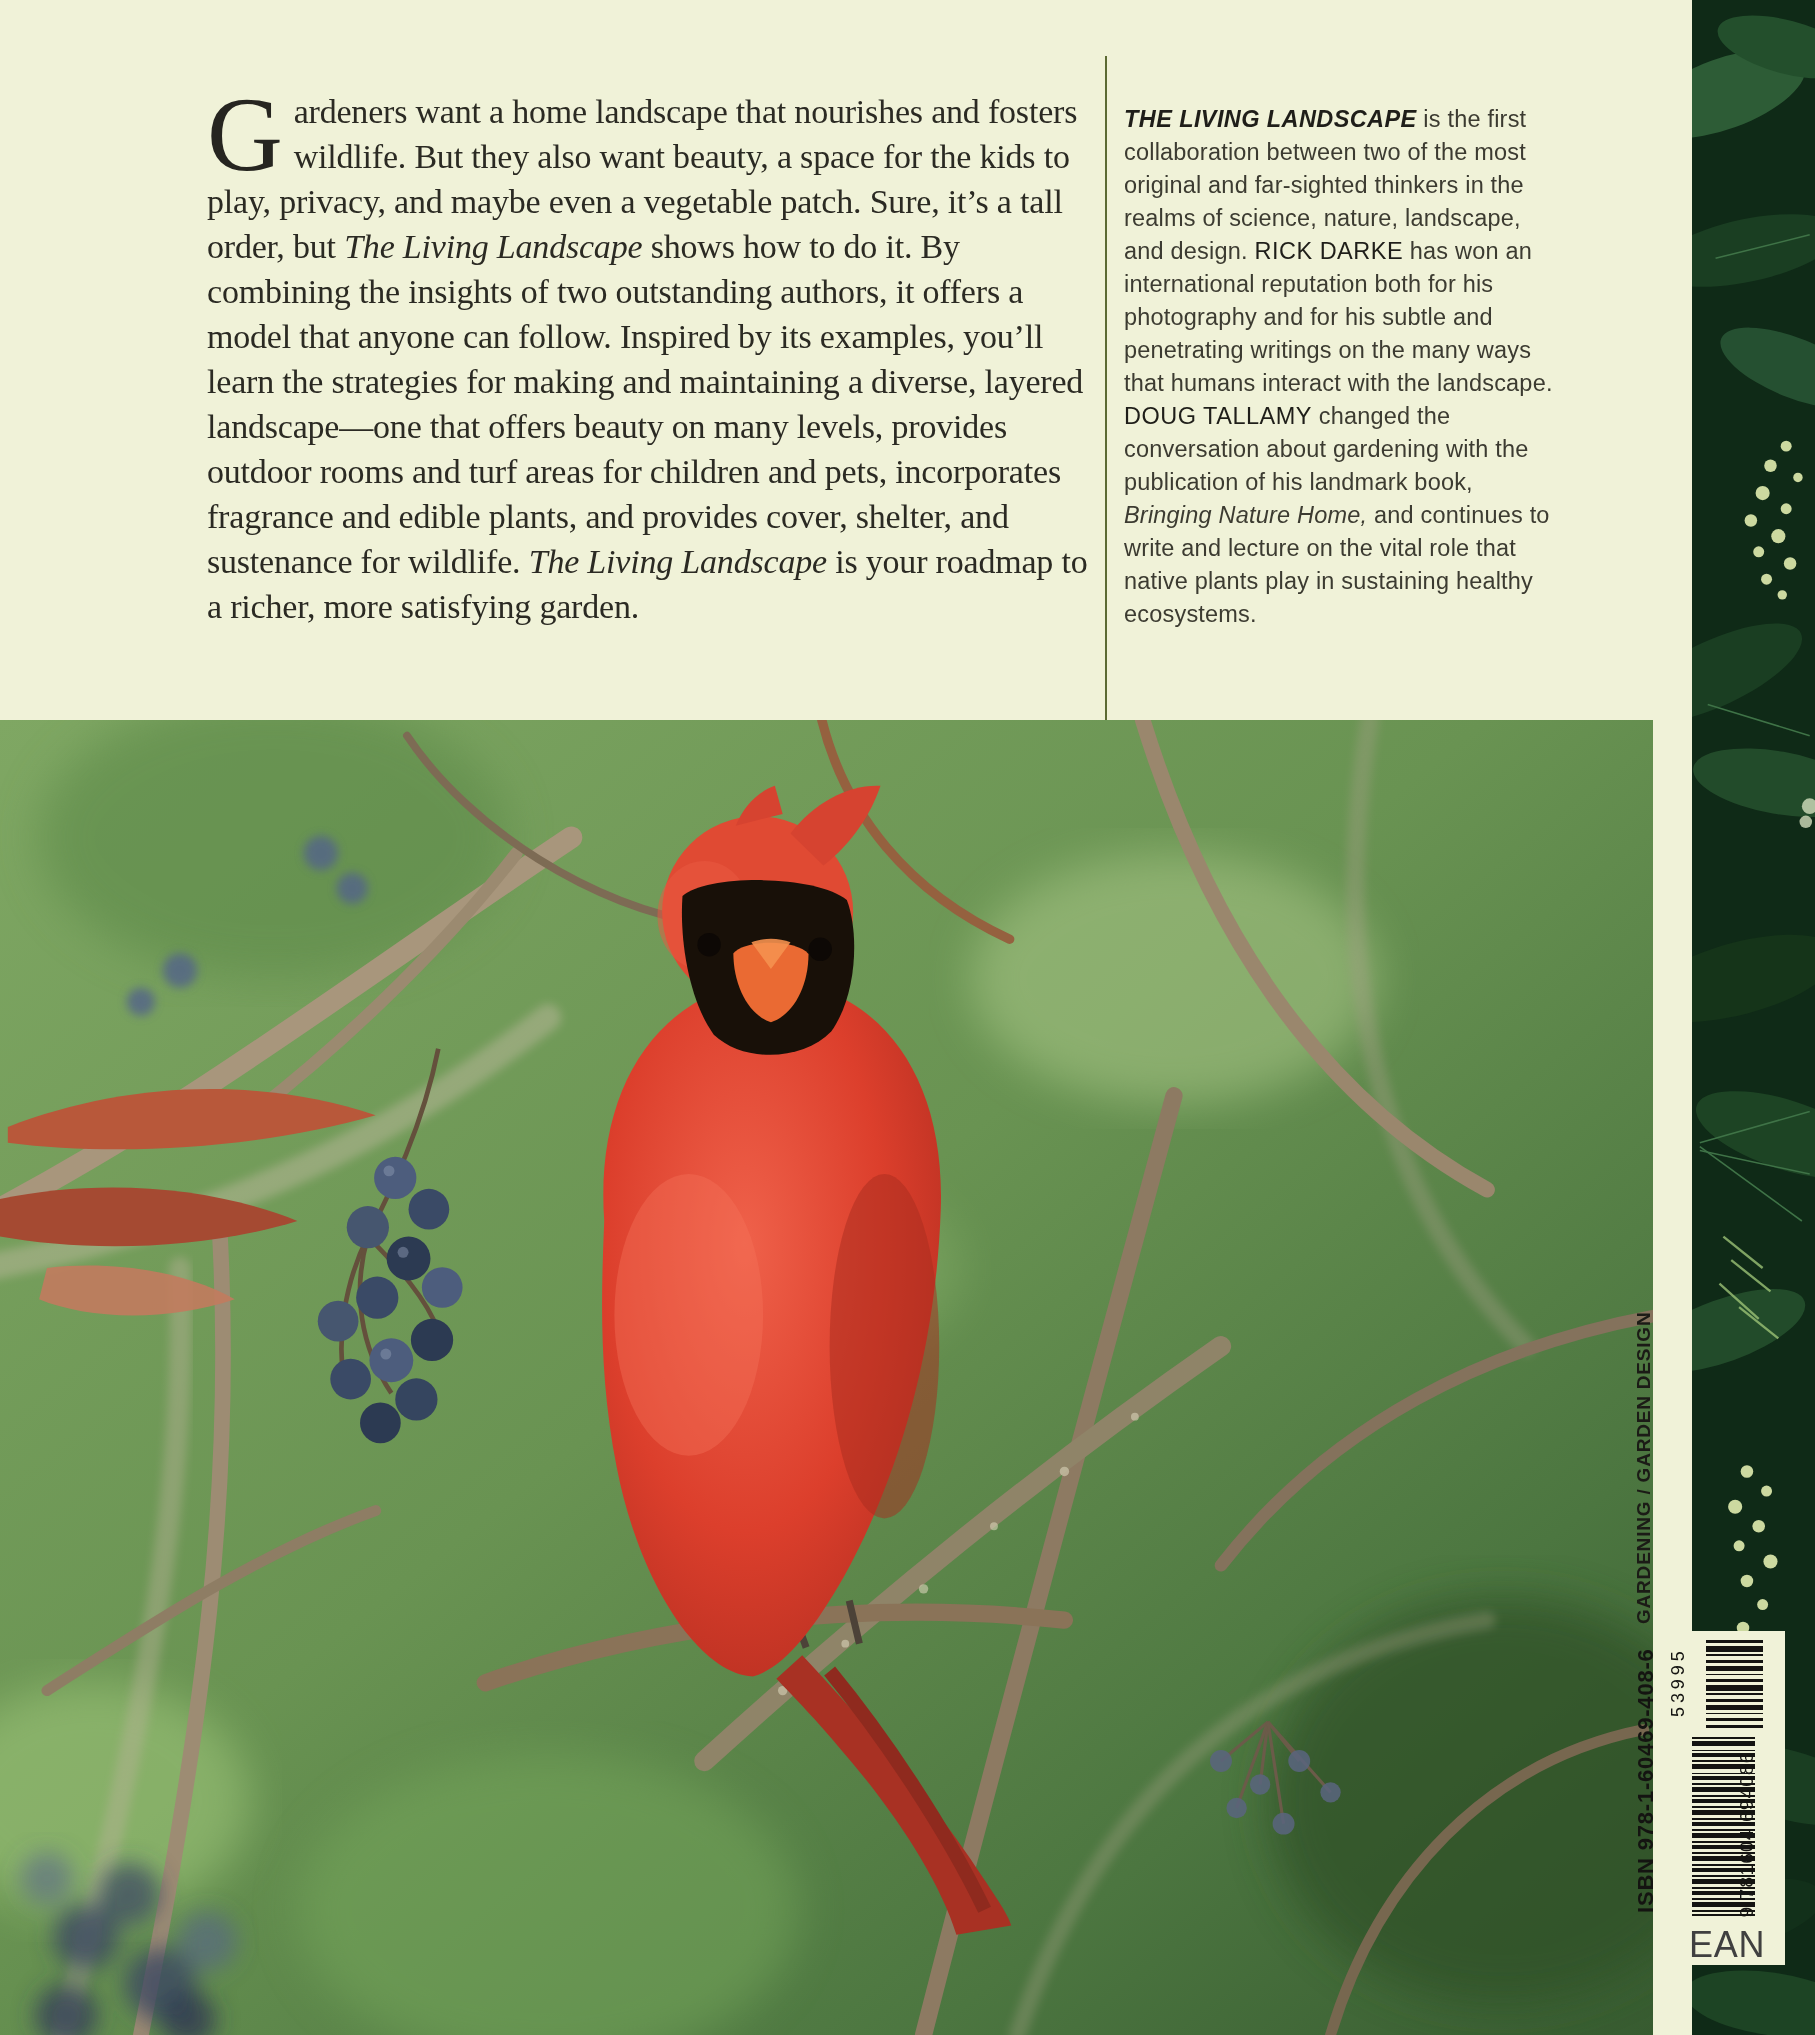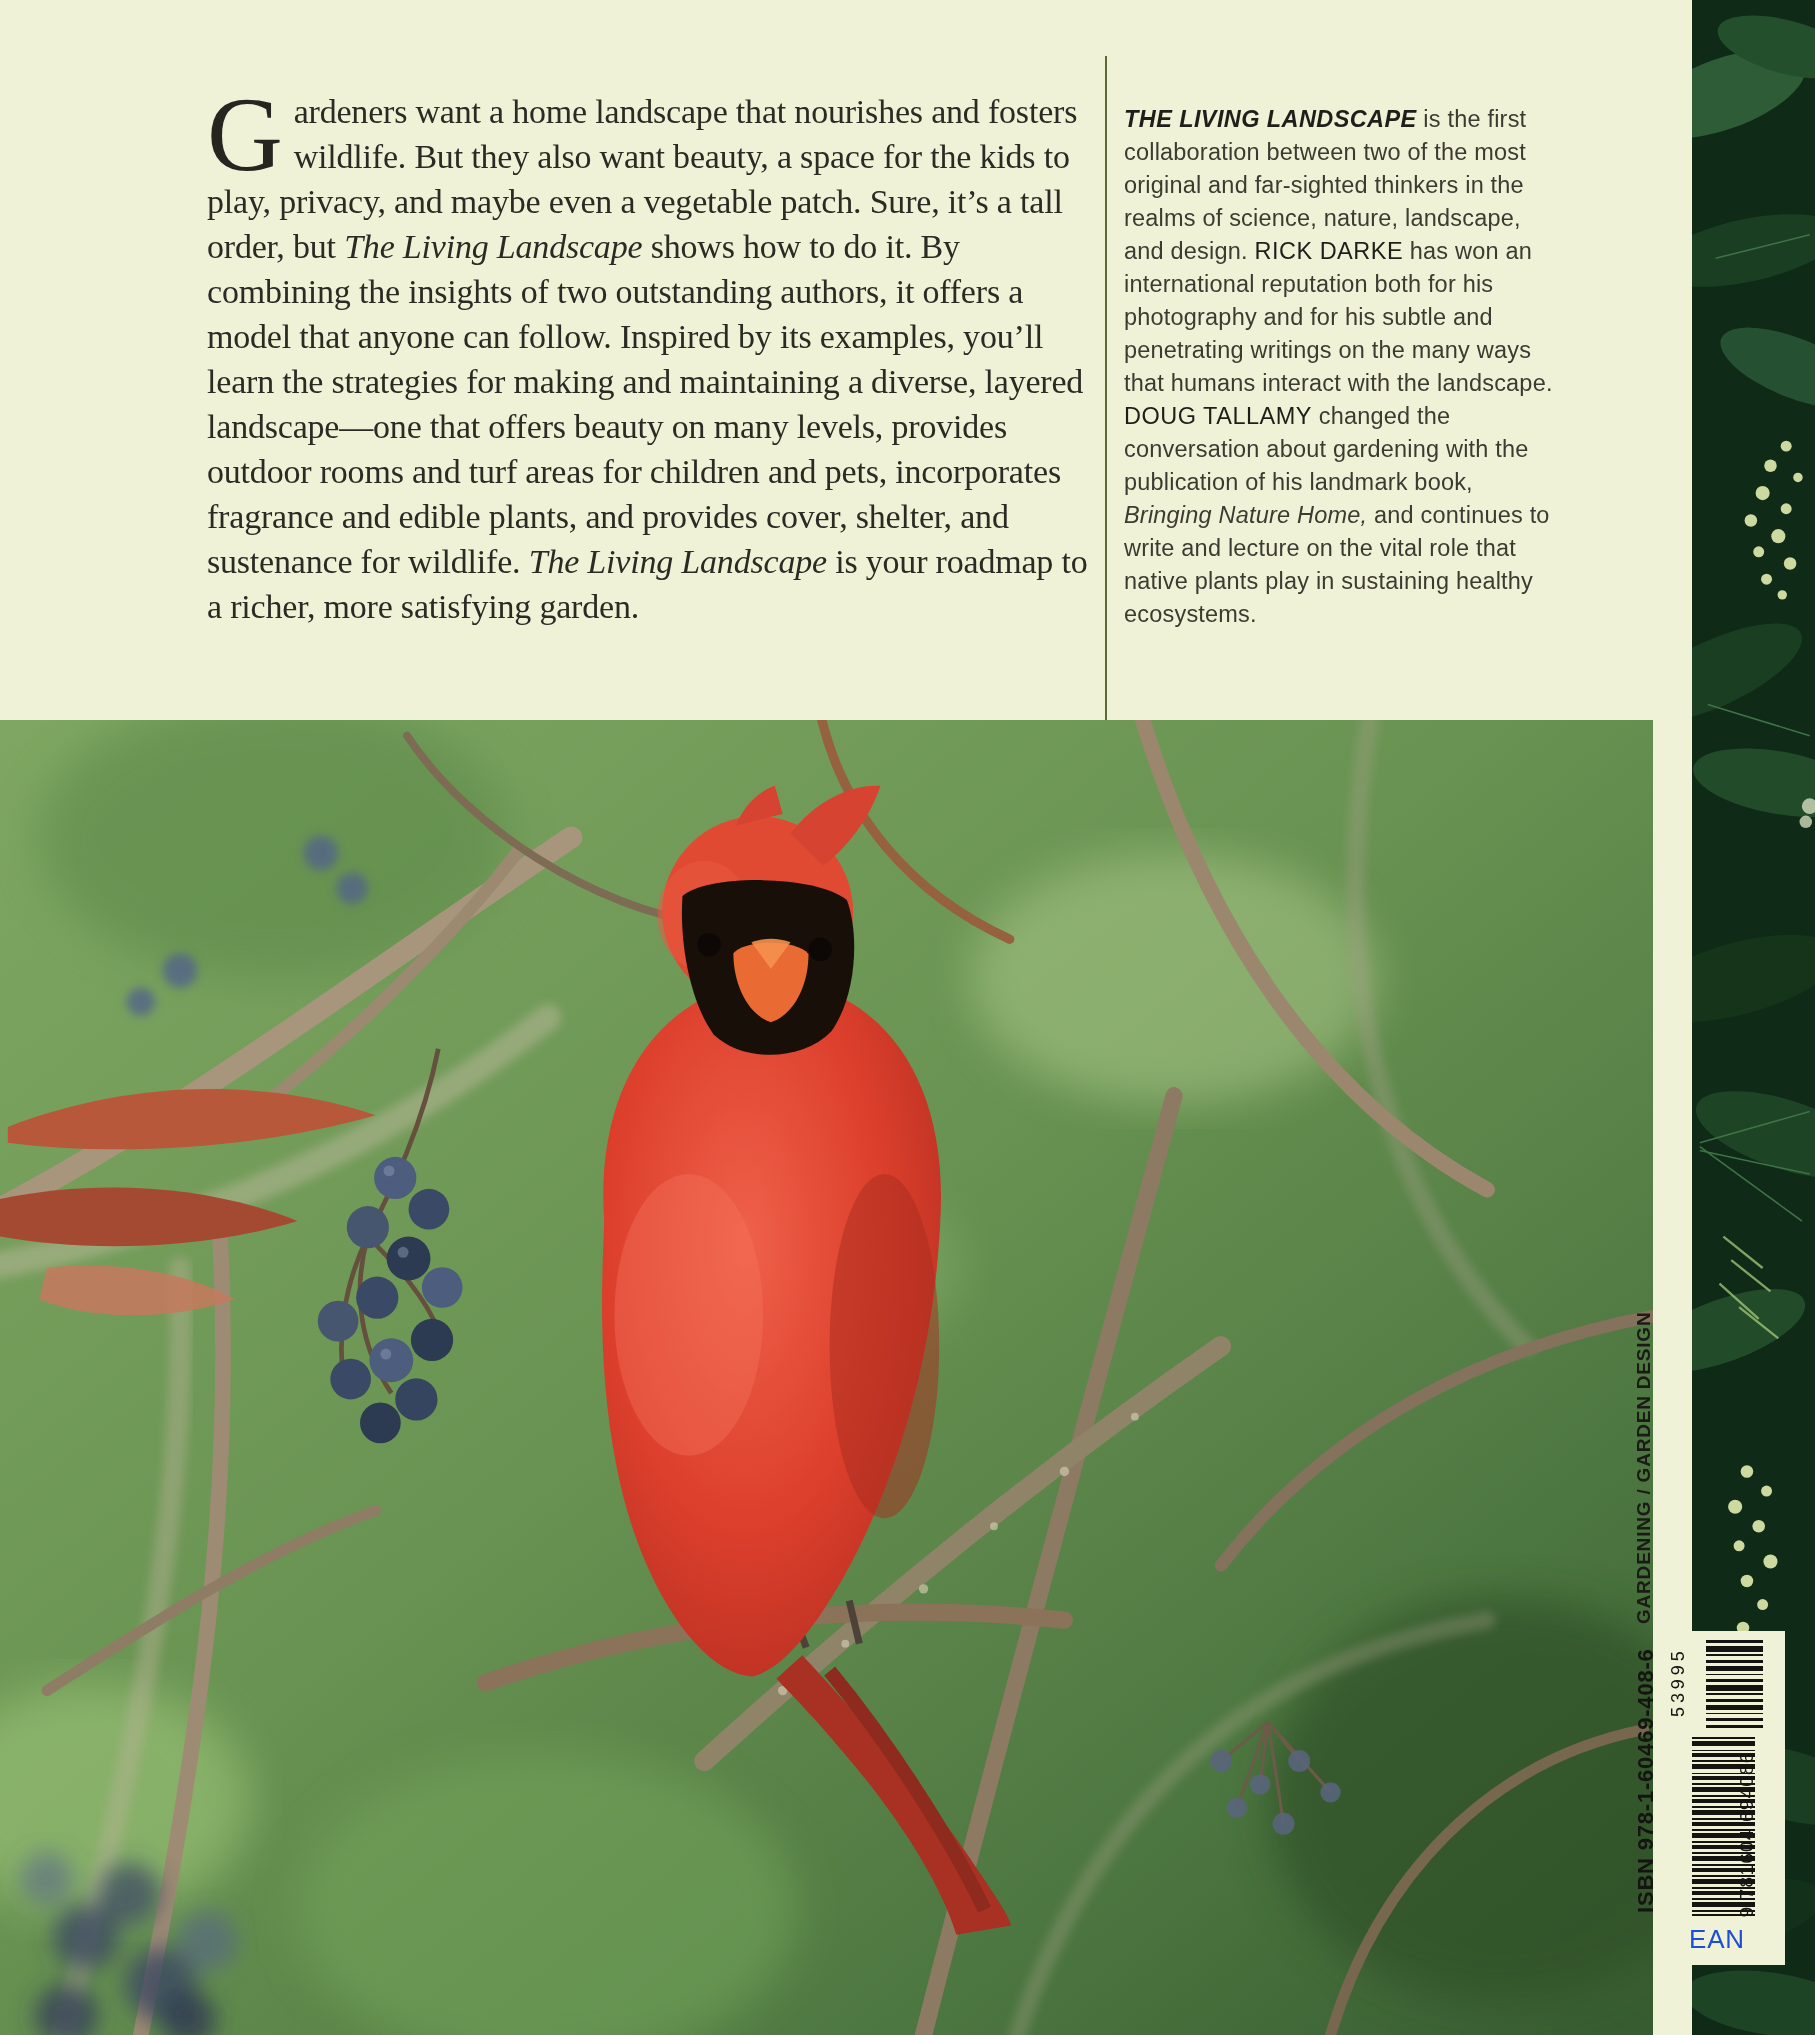--- a/index.html
+++ b/index.html
@@ -87,21 +87,21 @@
       #141411 3.9px 9.4px, #f0f2d8 9.4px 12.5px,
       #141411 12.5px 14px, #f0f2d8 14px 16.4px,
       #141411 16.4px 20.4px, #f0f2d8 20.4px 23px);
   }
   .main-digits {
     left:103px; top:266px; height:20.4px;
     font-size:19px; letter-spacing:1.2px; color:#141411;
   }
   .ean-label {
     position:absolute; left:36px; top:293px;
-    font-size:26px; color:#1d4ed8; letter-spacing:0.8px;
+    font-size:36px; color:#404040; letter-spacing:0.8px;
   }
 </style>
 </head>
 <body>
 
 <p class="blurb"><span class="drop-cap">G</span><span>ardeners want a home landscape that nourishes and fosters wildlife. But they also want beauty, a space for the kids to play, privacy, and maybe even a vegetable patch. Sure, it’s a tall order, but </span><span class="it">The Living Landscape</span><span> shows how to do it. By combining the insights of two outstanding authors, it offers a model that anyone can follow. Inspired by its examples, you’ll learn the strategies for making and maintaining a diverse, layered landscape—one that offers beauty on many levels, provides outdoor rooms and turf areas for children and pets, incorporates fragrance and edible plants, and provides cover, shelter, and sustenance for wildlife. </span><span class="it">The Living Landscape</span><span> is your roadmap to a richer, more satisfying garden.</span></p>
 
 <div class="column-divider"></div>
 
 <p class="author-note"><span class="bi">THE LIVING LANDSCAPE</span><span> is the first collaboration between two of the most original and far-sighted thinkers in the realms of science, nature, landscape, and design. </span><span class="b">RICK DARKE</span><span> has won an international reputation both for his photography and for his subtle and penetrating writings on the many ways that humans interact with the landscape. </span><span class="b">DOUG TALLAMY</span><span> changed the conversation about gardening with the publication of his landmark book, </span><span class="it">Bringing Nature Home,</span><span> and continues to write and lecture on the vital role that native plants play in sustaining healthy ecosystems.</span></p>

